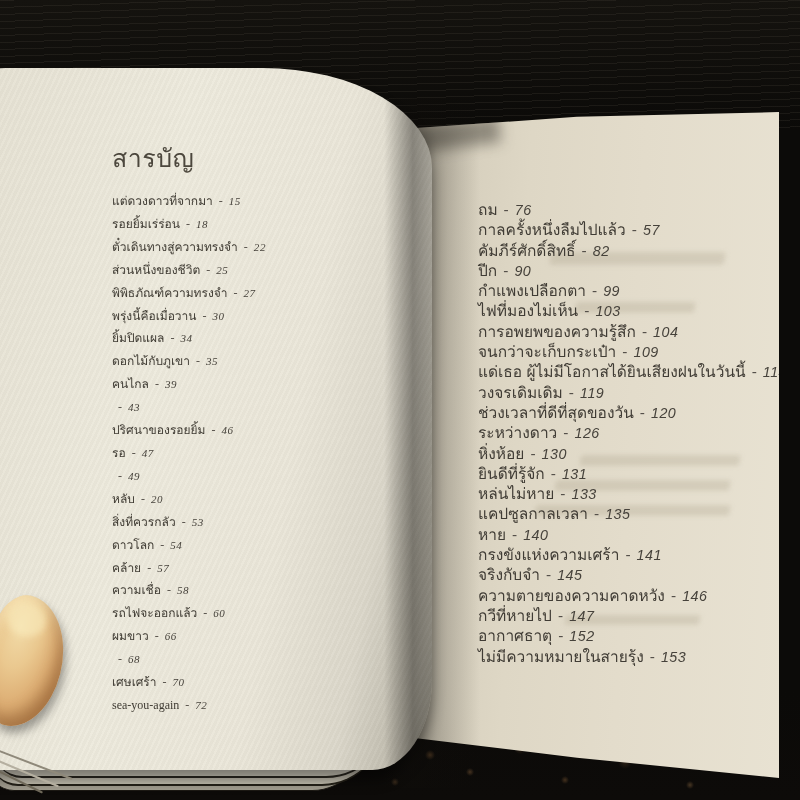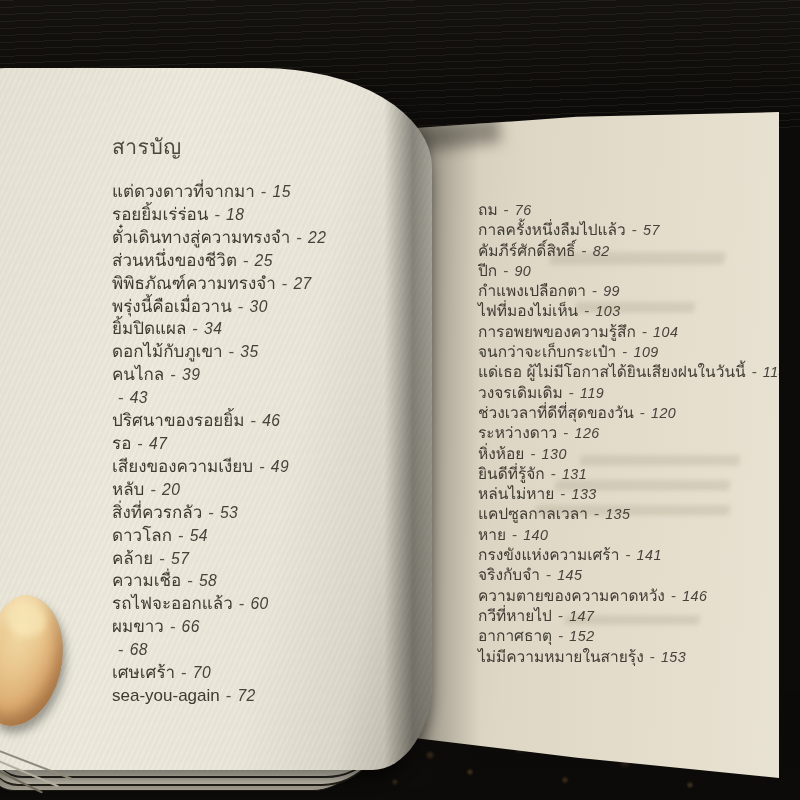--- a/index.html
+++ b/index.html
@@ -72,26 +72,26 @@
     background:
       linear-gradient(100deg,#e5e1d3 0%,#edeadd 38%,#eae6d9 66%,#dbd7ca 83%,#b9b5a8 95%,#989488 100%);
     box-shadow:0 10px 14px rgba(0,0,0,0.45);
   }
   .paper-grain{
     position:absolute;inset:0;border-radius:inherit;
     background:repeating-linear-gradient(115deg, rgba(255,255,255,0.03) 0 2px, rgba(90,85,70,0.03) 2px 5px);
   }
   
   .toc-heading{
-    position:absolute;left:136px;top:62px;  
-    font-size:21px;color:#4c473d;letter-spacing:0.5px;white-space:nowrap;text-align:right;
+    position:absolute;left:136px;top:70px;  
+    font-size:25px;color:#4c473d;letter-spacing:0.5px;white-space:nowrap;text-align:right;
   }
   .toc-list-left{
-    position:absolute;left:136px;top:113px; 
-    font-size:17px;color:#3e3a32;
+    position:absolute;left:136px;top:122px; 
+    font-size:12px;color:#3e3a32;font-family:Liberation Serif, serif;
   }
   .toc-list-left .toc-row{line-height:22.9px;}
   .page-right .toc-list-right{
     position:absolute;left:103px;top:94px; 
     font-size:15.5px;color:#403c35;
   }
   .toc-list-right .toc-row{line-height:20.3px;}
   .toc-row{white-space:nowrap;display:flex;align-items:baseline;}
   .toc-dash{margin:0 6px;color:#55504a;}
   .toc-page{font-style:italic;color:#46423b;font-size:0.92em;letter-spacing:0.5px;}
@@ -305,21 +305,20 @@
         <span class="toc-title">ปริศนาของรอยยิ้ม</span>
         <span class="toc-dash">-</span>
         <span class="toc-page">46</span>
       </div>
       <div class="toc-row">
         <span class="toc-title">รอ</span>
         <span class="toc-dash">-</span>
         <span class="toc-page">47</span>
       </div>
       <div class="toc-row">
-        <span class="toc-title">เสียงของความเงียบ</span>
         <span class="toc-dash">-</span>
         <span class="toc-page">49</span>
       </div>
       <div class="toc-row">
         <span class="toc-title">หลับ</span>
         <span class="toc-dash">-</span>
         <span class="toc-page">20</span>
       </div>
       <div class="toc-row">
         <span class="toc-title">สิ่งที่ควรกลัว</span>

